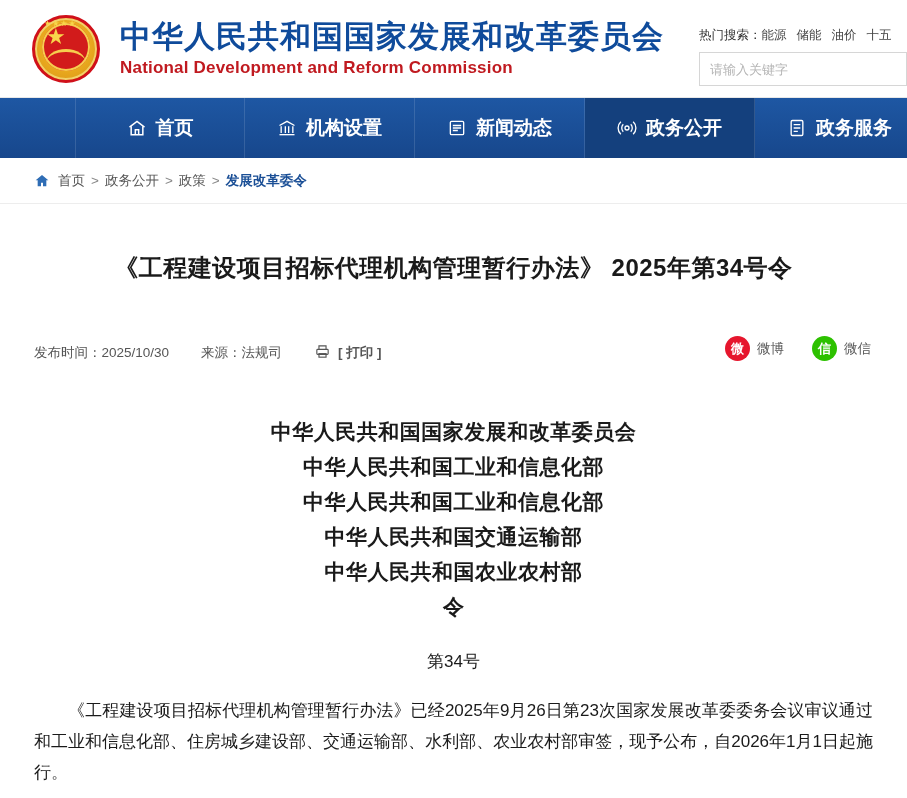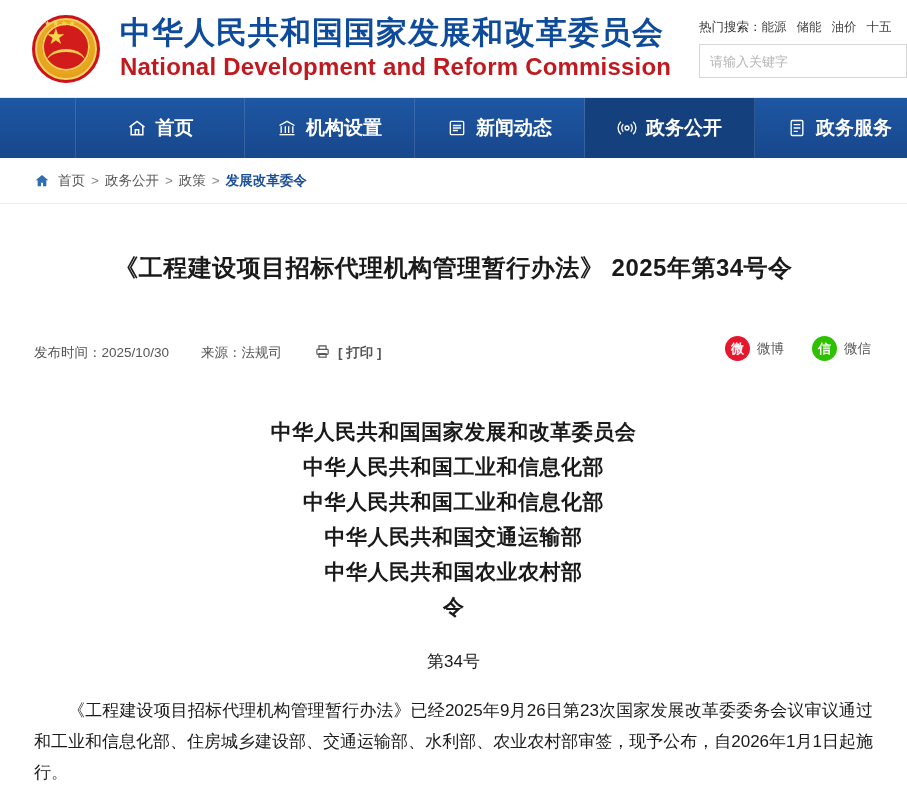--- a/index.html
+++ b/index.html
@@ -79,31 +79,31 @@
     line-height: 1.12;
   }
   .title-cn {
     font-size: 31px;
     font-weight: bold;
     color: #0f4b9b;
     letter-spacing: 1px;
     white-space: nowrap;
   }
   .title-en {
-    font-size: 24px;
+    font-size: 17px;
     font-weight: bold;
     color: #c01a20;
     letter-spacing: 0.2px;
     white-space: nowrap;
     margin-top: 3px;
   }
 
   .header-right {
     position: absolute;
-    right: 0; top: 0;
+    right: 0; top: 8px;
     width: 208px;
     padding-top: 18px;
   }
   .hot-line {
     font-size: 12.5px;
     color: #444;
     white-space: nowrap;
     overflow: hidden;
     line-height: 18px;
   }

